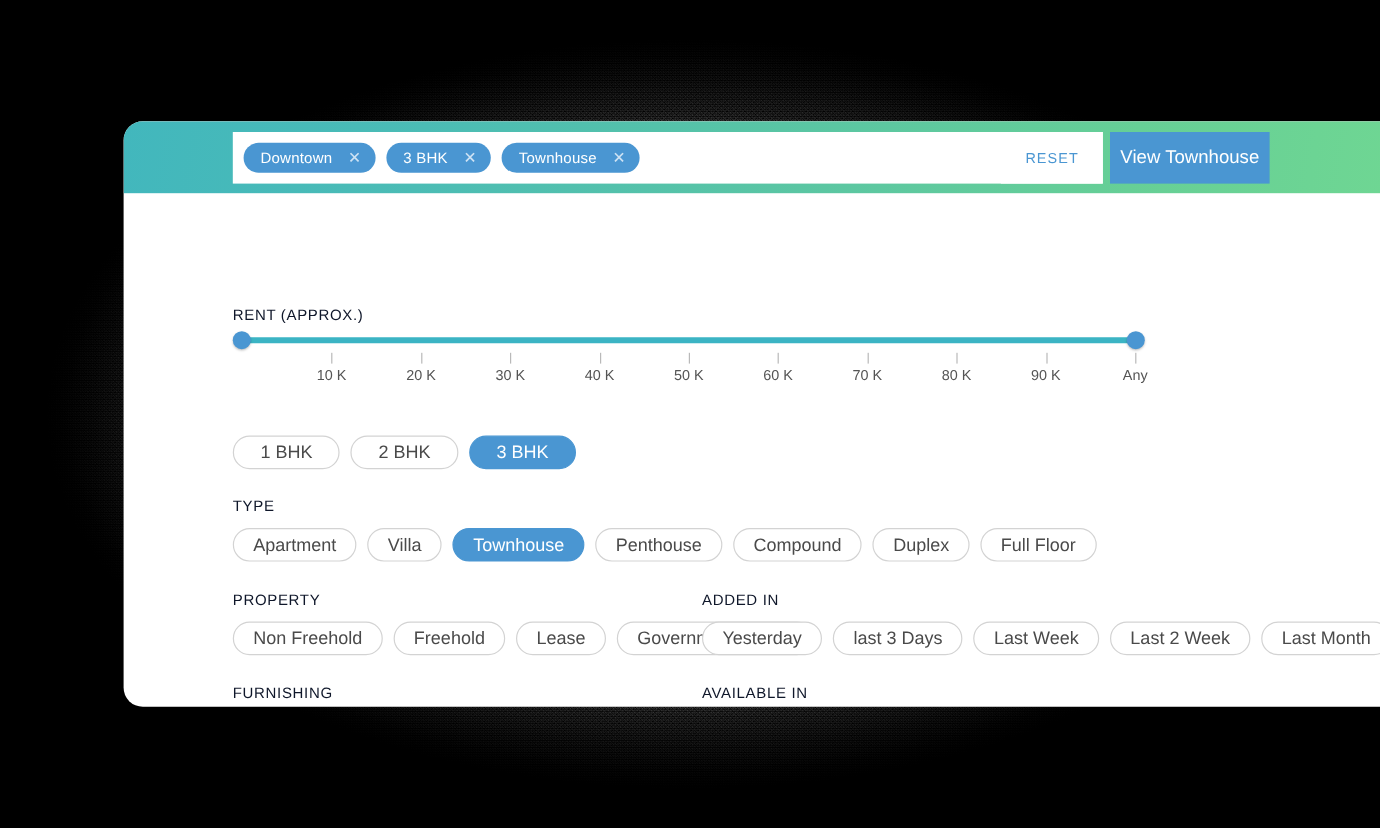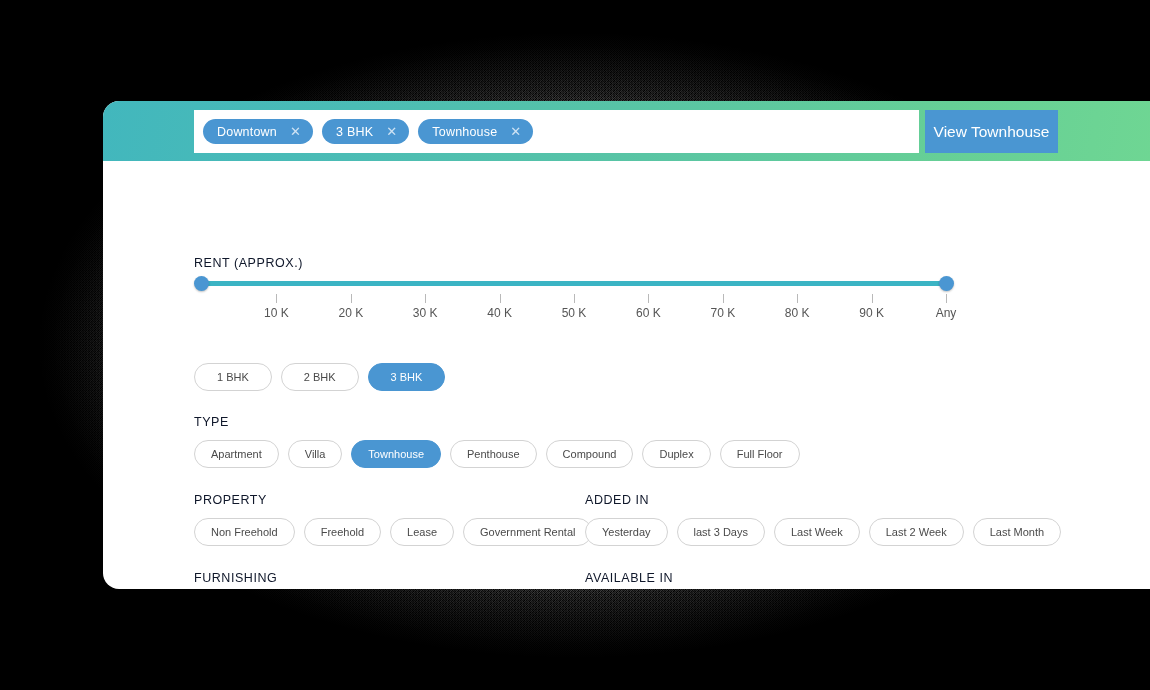--- a/index.html
+++ b/index.html
@@ -179,21 +179,21 @@
   .pill-row { position: absolute; display: flex; }
   .pill {
     display: inline-flex;
     align-items: center;
     justify-content: center;
     height: 26px;
     border: 1px solid #d3d3d3;
     border-radius: 14px;
     background: #ffffff;
     color: #4a4a4a;
-    font-size: 11px;
+    font-size: 15px;
     margin-right: 9px;
     padding: 0 16px;
     white-space: nowrap;
     box-sizing: border-box;
   }
   .pill.wide { padding: 0 22px; }
   .pill.selected {
     background: #4a96d2;
     border-color: #4a96d2;
     color: #ffffff;
@@ -219,20 +219,21 @@
         <span class="chip-x">✕</span>
       </span>
       <span class="chip">
         <span>3 BHK</span>
         <span class="chip-x">✕</span>
       </span>
       <span class="chip">
         <span>Townhouse</span>
         <span class="chip-x">✕</span>
       </span>
+      <span id="reset-button">RESET</span>
     </div>
 
     <div id="view-properties-button">View Townhouse</div>
 
   </div>
 
   <div id="body">
 
     <div class="section-label" style="left:91px; top:95px;">RENT (APPROX.)</div>
 

